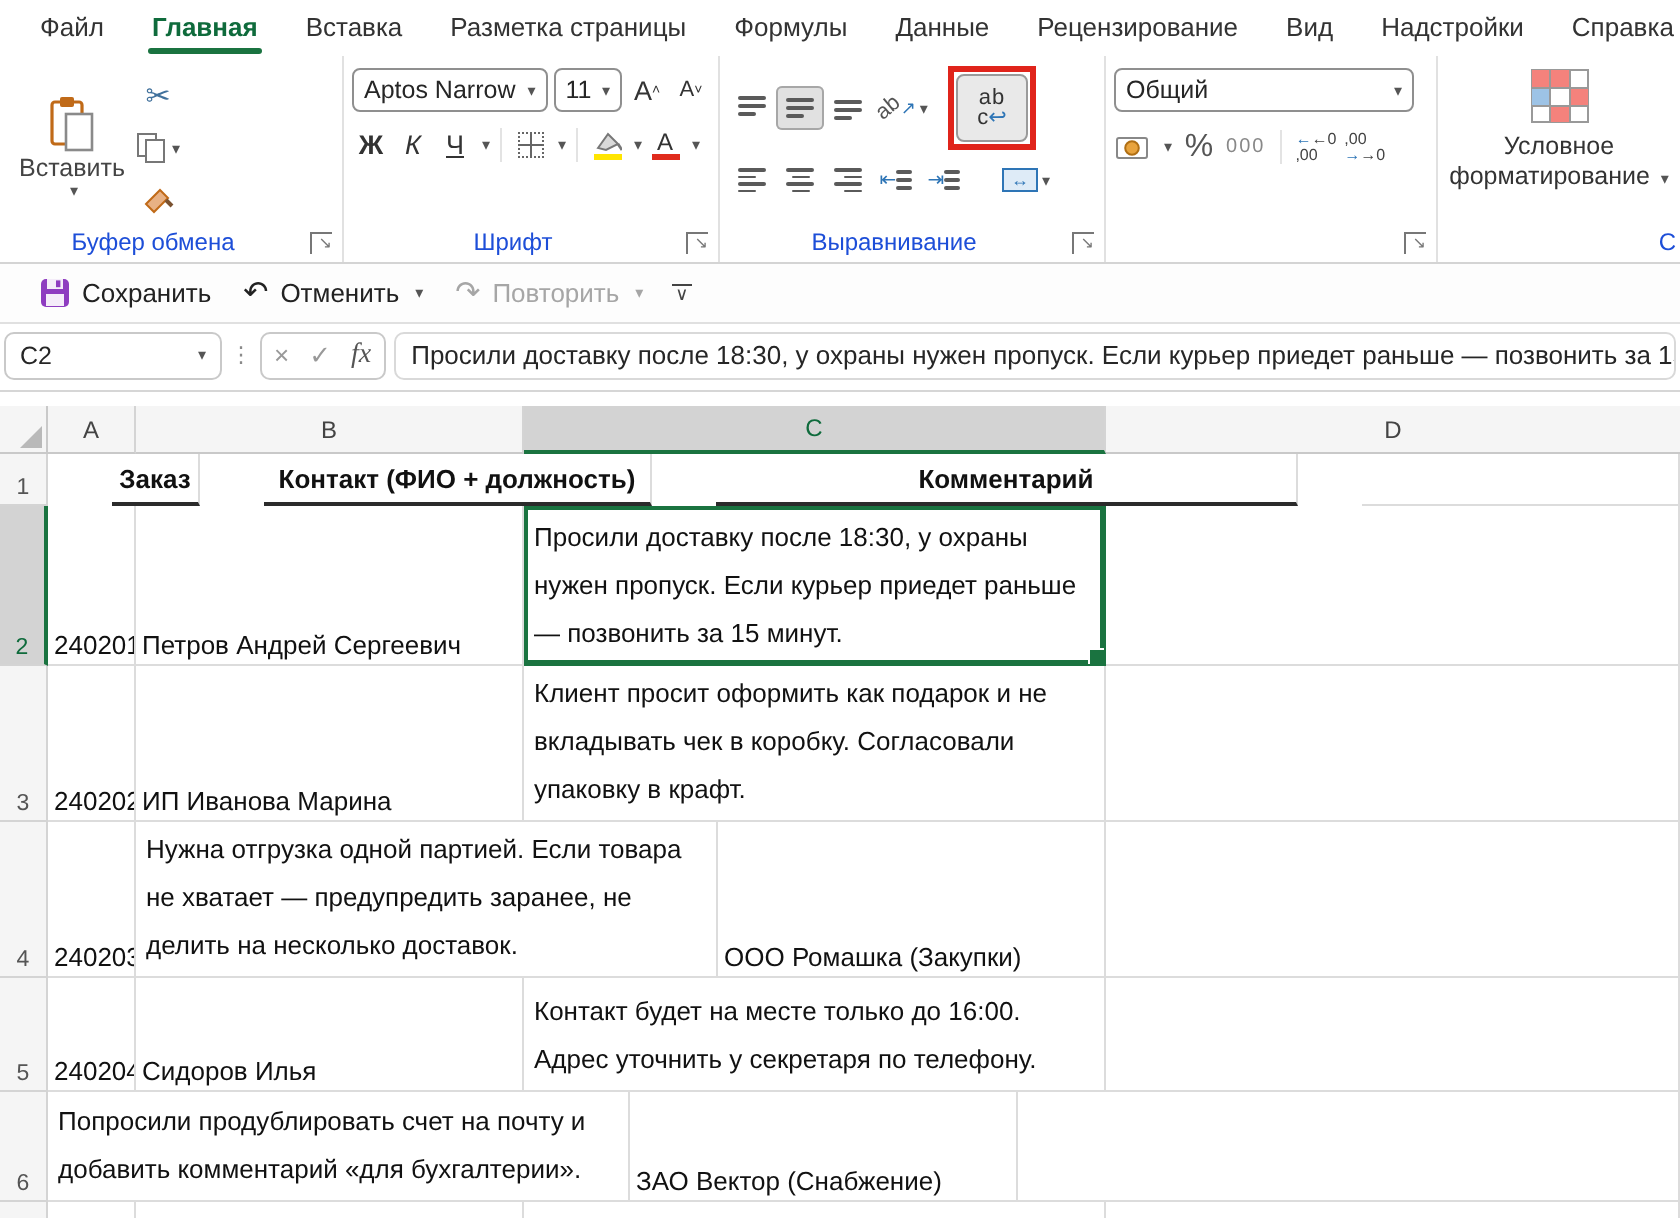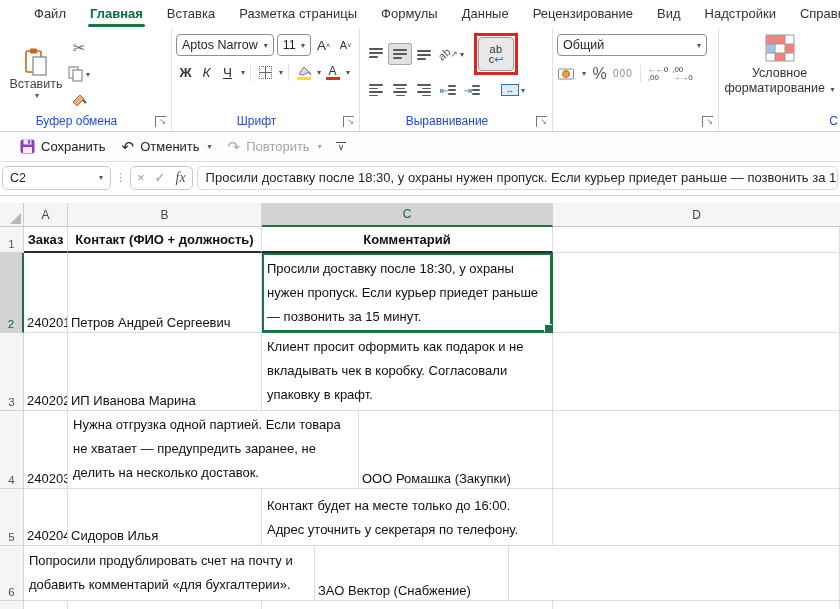--- a/index.html
+++ b/index.html
@@ -1,20 +1,20 @@
 <!DOCTYPE html>
 <html><head>
 <meta charset="utf-8">
 <style>
   * { margin:0; padding:0; box-sizing:border-box; }
   html,body { width:840px; height:609px; overflow:hidden; background:#fff;
     font-family:"Liberation Sans", sans-serif; color:#262626; }
 
   
-  .menubar { height:28px; display:flex; align-items:center; padding-left:22px; background:#fff; }
+  .menubar { height:28px; display:flex; align-items:center; padding-left:8px; background:#fff; }
   .tab { padding:5px 12px 6px; font-size:13px; color:#333; cursor:default; position:relative; white-space:nowrap; }
   .tab.active { font-weight:bold; color:#0f6b3c; }
   .tab.active::after { content:""; position:absolute; left:10px; right:10px; bottom:0; height:3px; background:#1a7340; border-radius:2px; }
 
   
   .ribbon { height:104px; display:flex; border-bottom:1px solid #d4d4d4; background:#fff; }
   .rgroup { position:relative; display:flex; flex-direction:column; border-right:1px solid #e1e1e1; padding:4px 4px 0; }
   .rgroup .glabel { position:absolute; left:0; right:18px; bottom:3px; text-align:center; font-size:12px; color:#1d4ed8; white-space:nowrap; }
   .lnch { position:absolute; right:5px; bottom:4px; width:11px; height:11px; border-top:1px solid #777; border-left:1px solid #777; font-size:8px; color:#777; line-height:10px; text-align:right; }
   .rbtn { display:flex; align-items:center; justify-content:center; border-radius:3px; color:#444; cursor:default; }
@@ -84,21 +84,21 @@
   .corner::after { content:""; position:absolute; right:2px; bottom:2px; width:0; height:0; border-left:11px solid transparent; border-bottom:11px solid #b9b9b9; }
   .chead { background:#f5f5f5; border-right:1px solid #d4d4d4; border-bottom:1px solid #c9c9c9; font-size:12px; color:#444; display:flex; align-items:center; justify-content:center; }
   .chead.sel { background:#d3d3d3; border-bottom:2px solid #1a7340; color:#0f6b3c; }
   .cA{width:44px;} .cB{width:194px;} .cC{width:291px;} .cD{flex:1; border-right:none;}
   .grow { display:flex; }
   .rh { width:24px; background:#f5f5f5; border-right:1px solid #d4d4d4; border-bottom:1px solid #d4d4d4; font-size:11.5px; color:#555; display:flex; align-items:flex-end; justify-content:center; padding-bottom:2px; }
   .rh.sel { background:#d3d3d3; border-right:2px solid #1a7340; color:#0f6b3c; }
   .cell { border-right:1px solid #dcdcdc; border-bottom:1px solid #dcdcdc; font-size:13px; display:flex; align-items:flex-end; padding:2px 3px; overflow:hidden; color:#111; }
   .cell.wrap { line-height:24px; padding:0 5px 3px; display:block; }
   .wrapinner { display:flex; flex-direction:column; justify-content:flex-end; height:100%; }
-  .hrow .cell { font-weight:bold; justify-content:center; align-items:center; border-bottom:2px solid #2b2b2b; font-size:13px; }
+  .hrow .cell { font-weight:bold; justify-content:center; align-items:center; border-bottom:2px solid #2b2b2b; font-size:13px;margin-left:32px; }
   .hrow .cD { border-bottom:1px solid #dcdcdc; }
   .cell.selC { position:relative; box-shadow:inset 0 0 0 2px #1a7340; border-color:#1a7340; }
   .cell.selC::after { content:""; position:absolute; right:-1px; bottom:-1px; width:7px; height:7px; background:#1a7340; border:1px solid #fff; }
   svg { display:block; }
 </style>
 </head>
 <body>
 
 <div class="menubar" id="tabs">
     <div class="tab">Файл</div>

